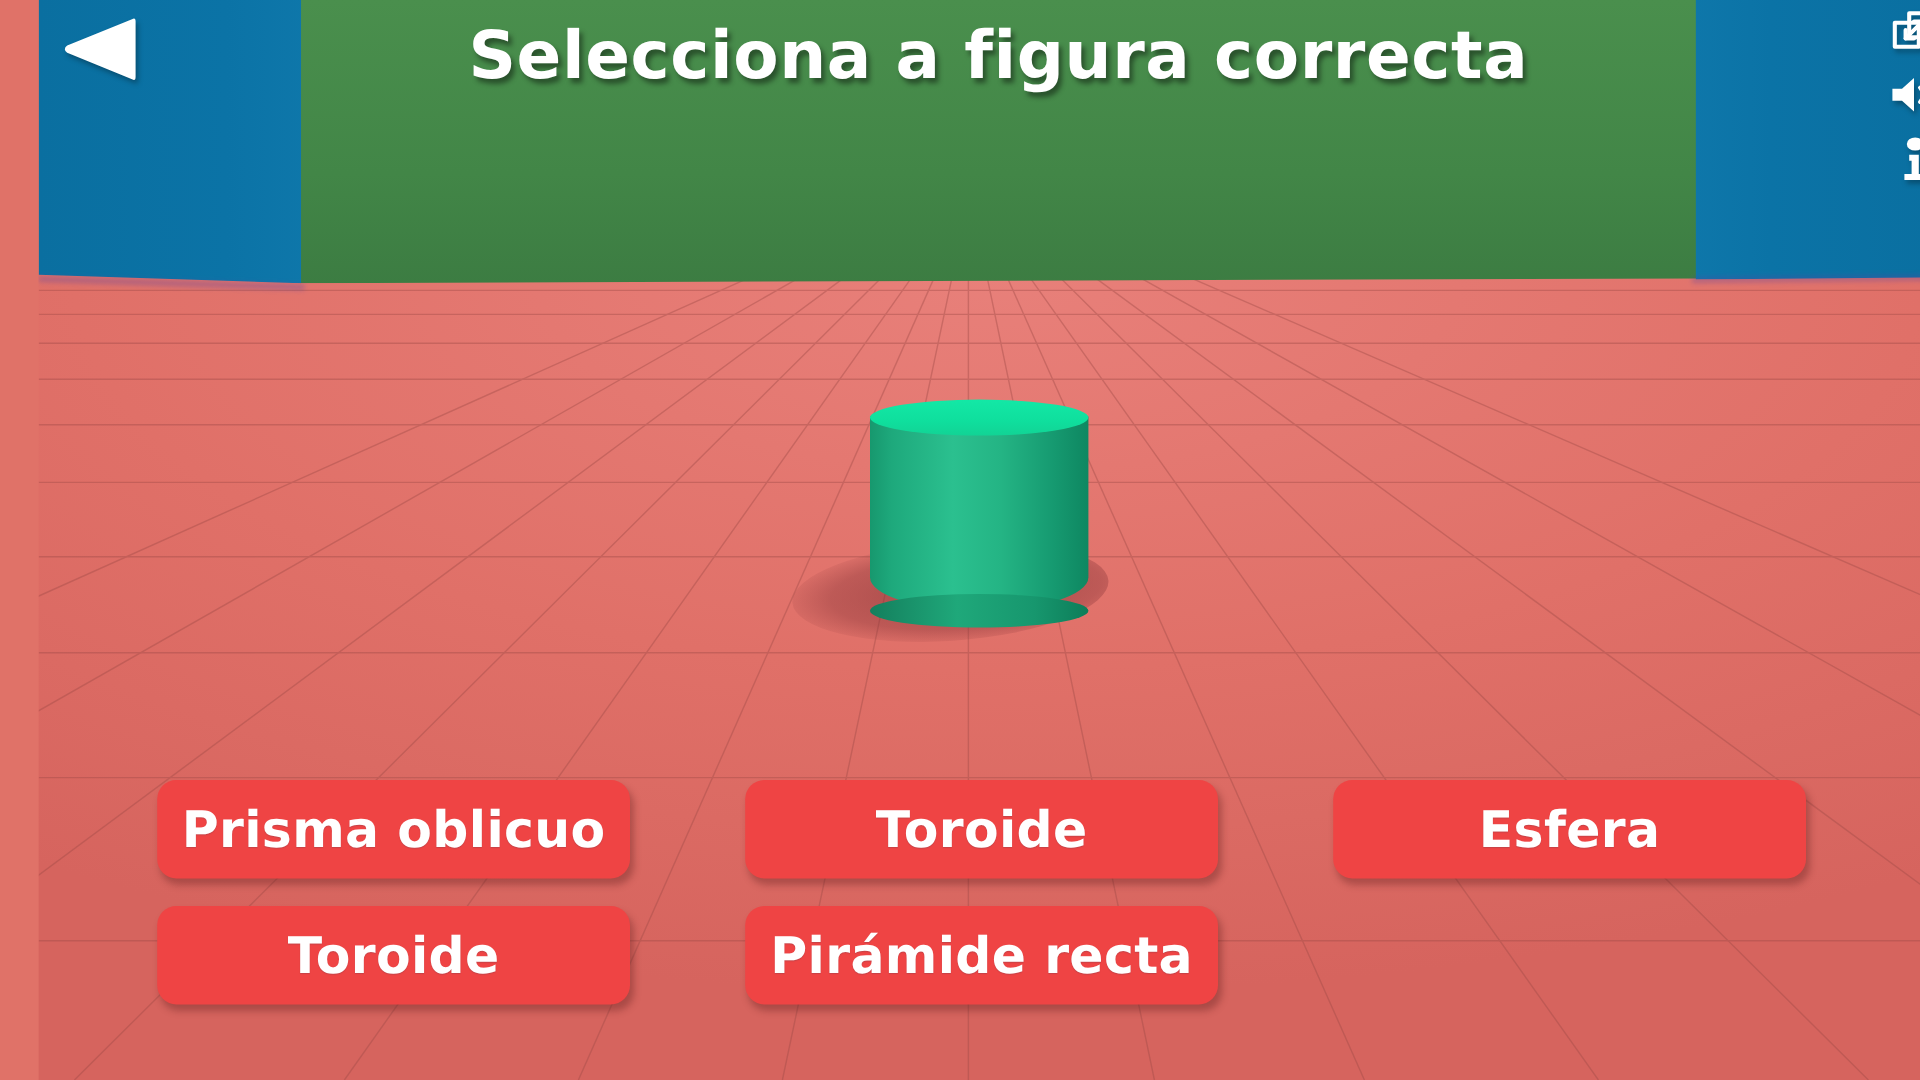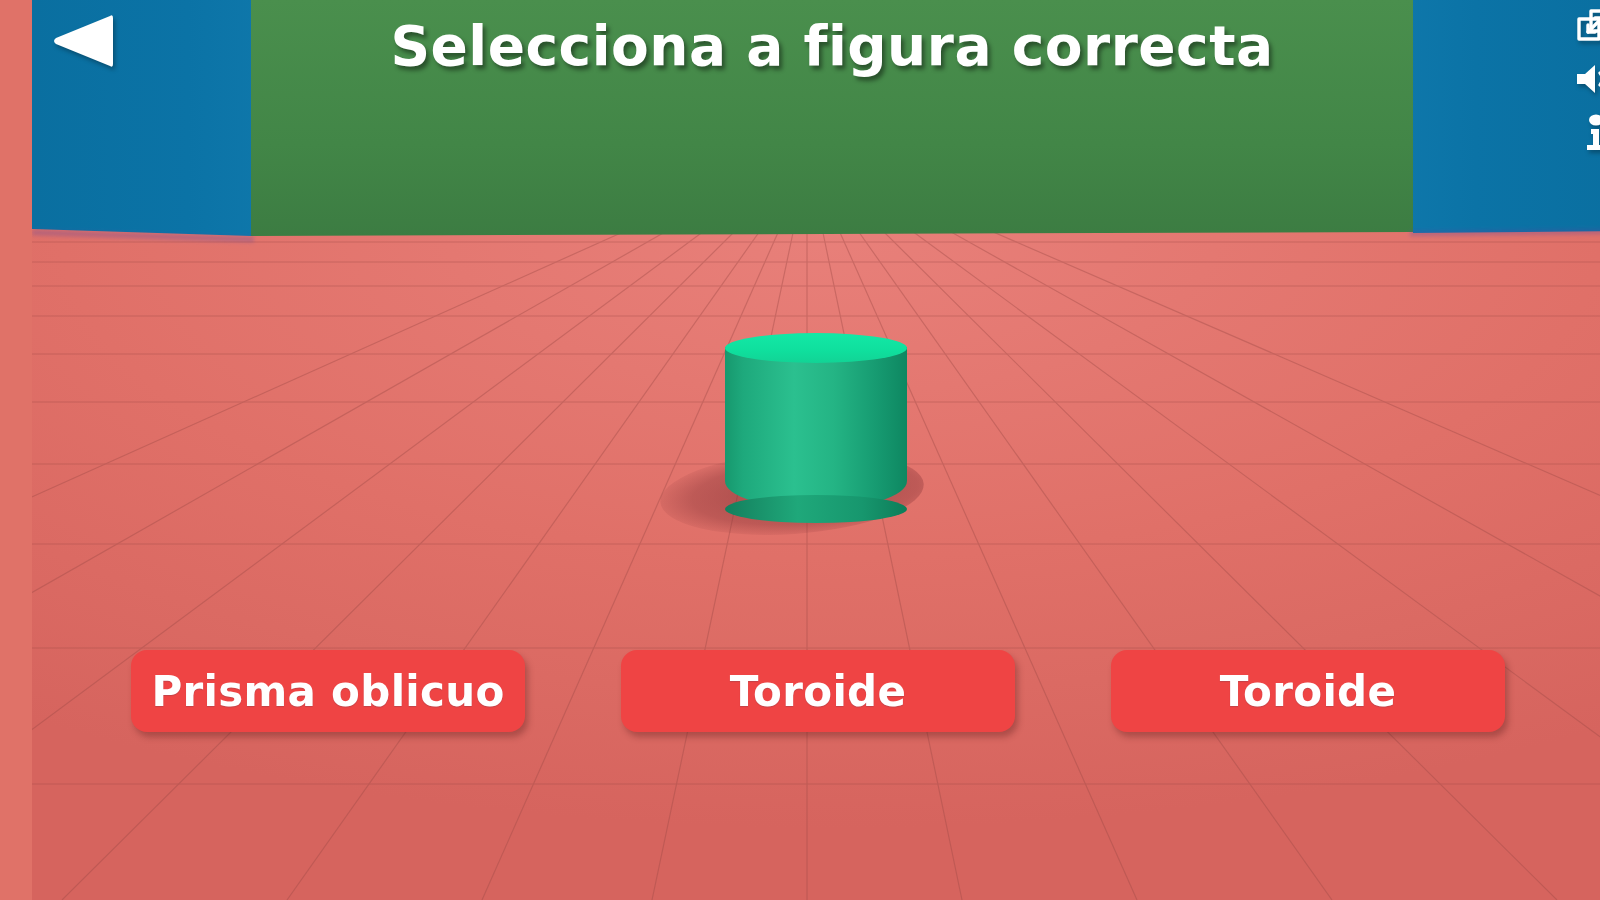--- a/index.html
+++ b/index.html
@@ -238,16 +238,18 @@
           <path d="M8 15 L16 15 L16 31 L21 31 L21 36 L4 36 L4 31 L10 31 L10 20 L8 20 Z" fill="#FFFFFF"></path>
         </svg>
       </span>
     </div>
 
   </div>
 
   <div class="answers">
     <button class="ans-btn">Prisma oblicuo</button>
     <button class="ans-btn">Toroide</button>
+    <button class="ans-btn">Esfera</button>
     <button class="ans-btn">Toroide</button>
+    <button class="ans-btn">Pirámide recta</button>
   </div>
 
 </div>
 
 </body></html>

